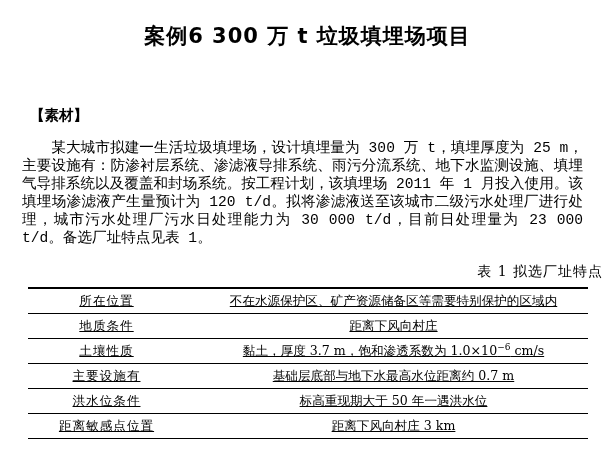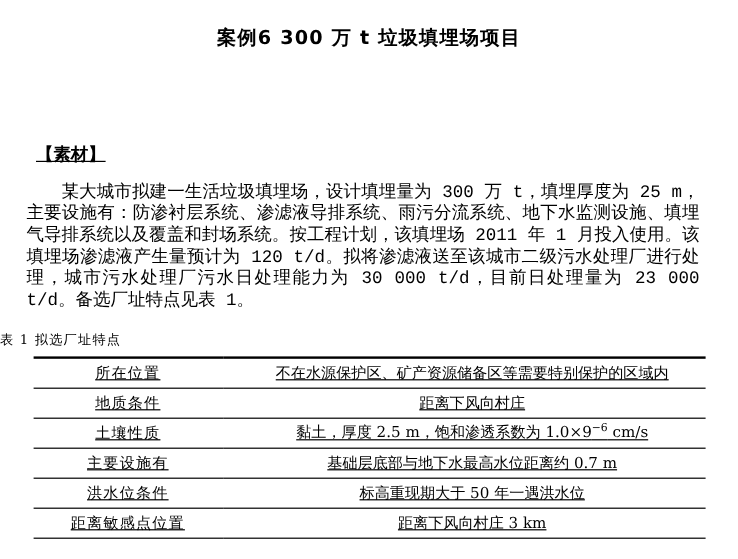--- a/index.html
+++ b/index.html
@@ -11,50 +11,49 @@
     position: relative;
     width: 615px;
     height: 466px;
     background: #ffffff;
     overflow: hidden;
     font-family: "DejaVu Serif", "Liberation Serif", serif;
     color: #000000;
   }
   .title {
     text-align: center;
-    font-size: 16px;
+    font-size: 21px;
     font-weight: bold;
     letter-spacing: 1px;
     margin: 14px 0 0 0;
     padding-top: 8px;
     font-family: "DejaVu Sans", "Liberation Sans", sans-serif;
   }
   .section-label {
-    margin: 76px 0 0 30px;
+    margin: 56px 0 0 30px;
     font-size: 14.5px;
     font-weight: bold;
     font-family: "DejaVu Sans", "Liberation Sans", sans-serif;
-    text-decoration: underline;
   }
   .body-text {
     margin: 14px 32px 0 22px;
     font-size: 14.6px;
     line-height: 18px;
     text-align: justify;
     text-justify: inter-ideograph;
     font-family: Liberation Mono, monospace;
   }
   .body-text .indent {
     text-indent: 2em;
     display: block;
   }
   .table-caption {
-    text-align: left;
-    font-size: 11px;
-    margin: 16px 0 6px 0;
+    text-align: right;
+    font-size: 14px;
+    margin: 16px 12px 6px 0;
     letter-spacing: 1px;
   }
   table.spec {
     border-collapse: collapse;
     width: 560px;
     margin: 0 auto;
     font-size: 12.6px;
   }
   table.spec tr {
     border-top: 1px solid #000;
@@ -100,21 +99,21 @@
       <tr>
         <td class="k">所在位置</td>
         <td class="v">不在水源保护区、矿产资源储备区等需要特别保护的区域内</td>
       </tr>
       <tr>
         <td class="k">地质条件</td>
         <td class="v">距离下风向村庄</td>
       </tr>
       <tr>
         <td class="k">土壤性质</td>
-        <td class="v"><span>黏土，厚度 2.5 m，饱和渗透系数为 1.0×9</span><sup>−6</sup><span> cm/s</span></td>
+        <td class="v"><span>黏土，厚度 3.7 m，饱和渗透系数为 1.0×10</span><sup>−6</sup><span> cm/s</span></td>
       </tr>
       <tr>
         <td class="k">主要设施有</td>
         <td class="v">基础层底部与地下水最高水位距离约 0.7 m</td>
       </tr>
       <tr>
         <td class="k">洪水位条件</td>
         <td class="v">标高重现期大于 50 年一遇洪水位</td>
       </tr>
       <tr>

